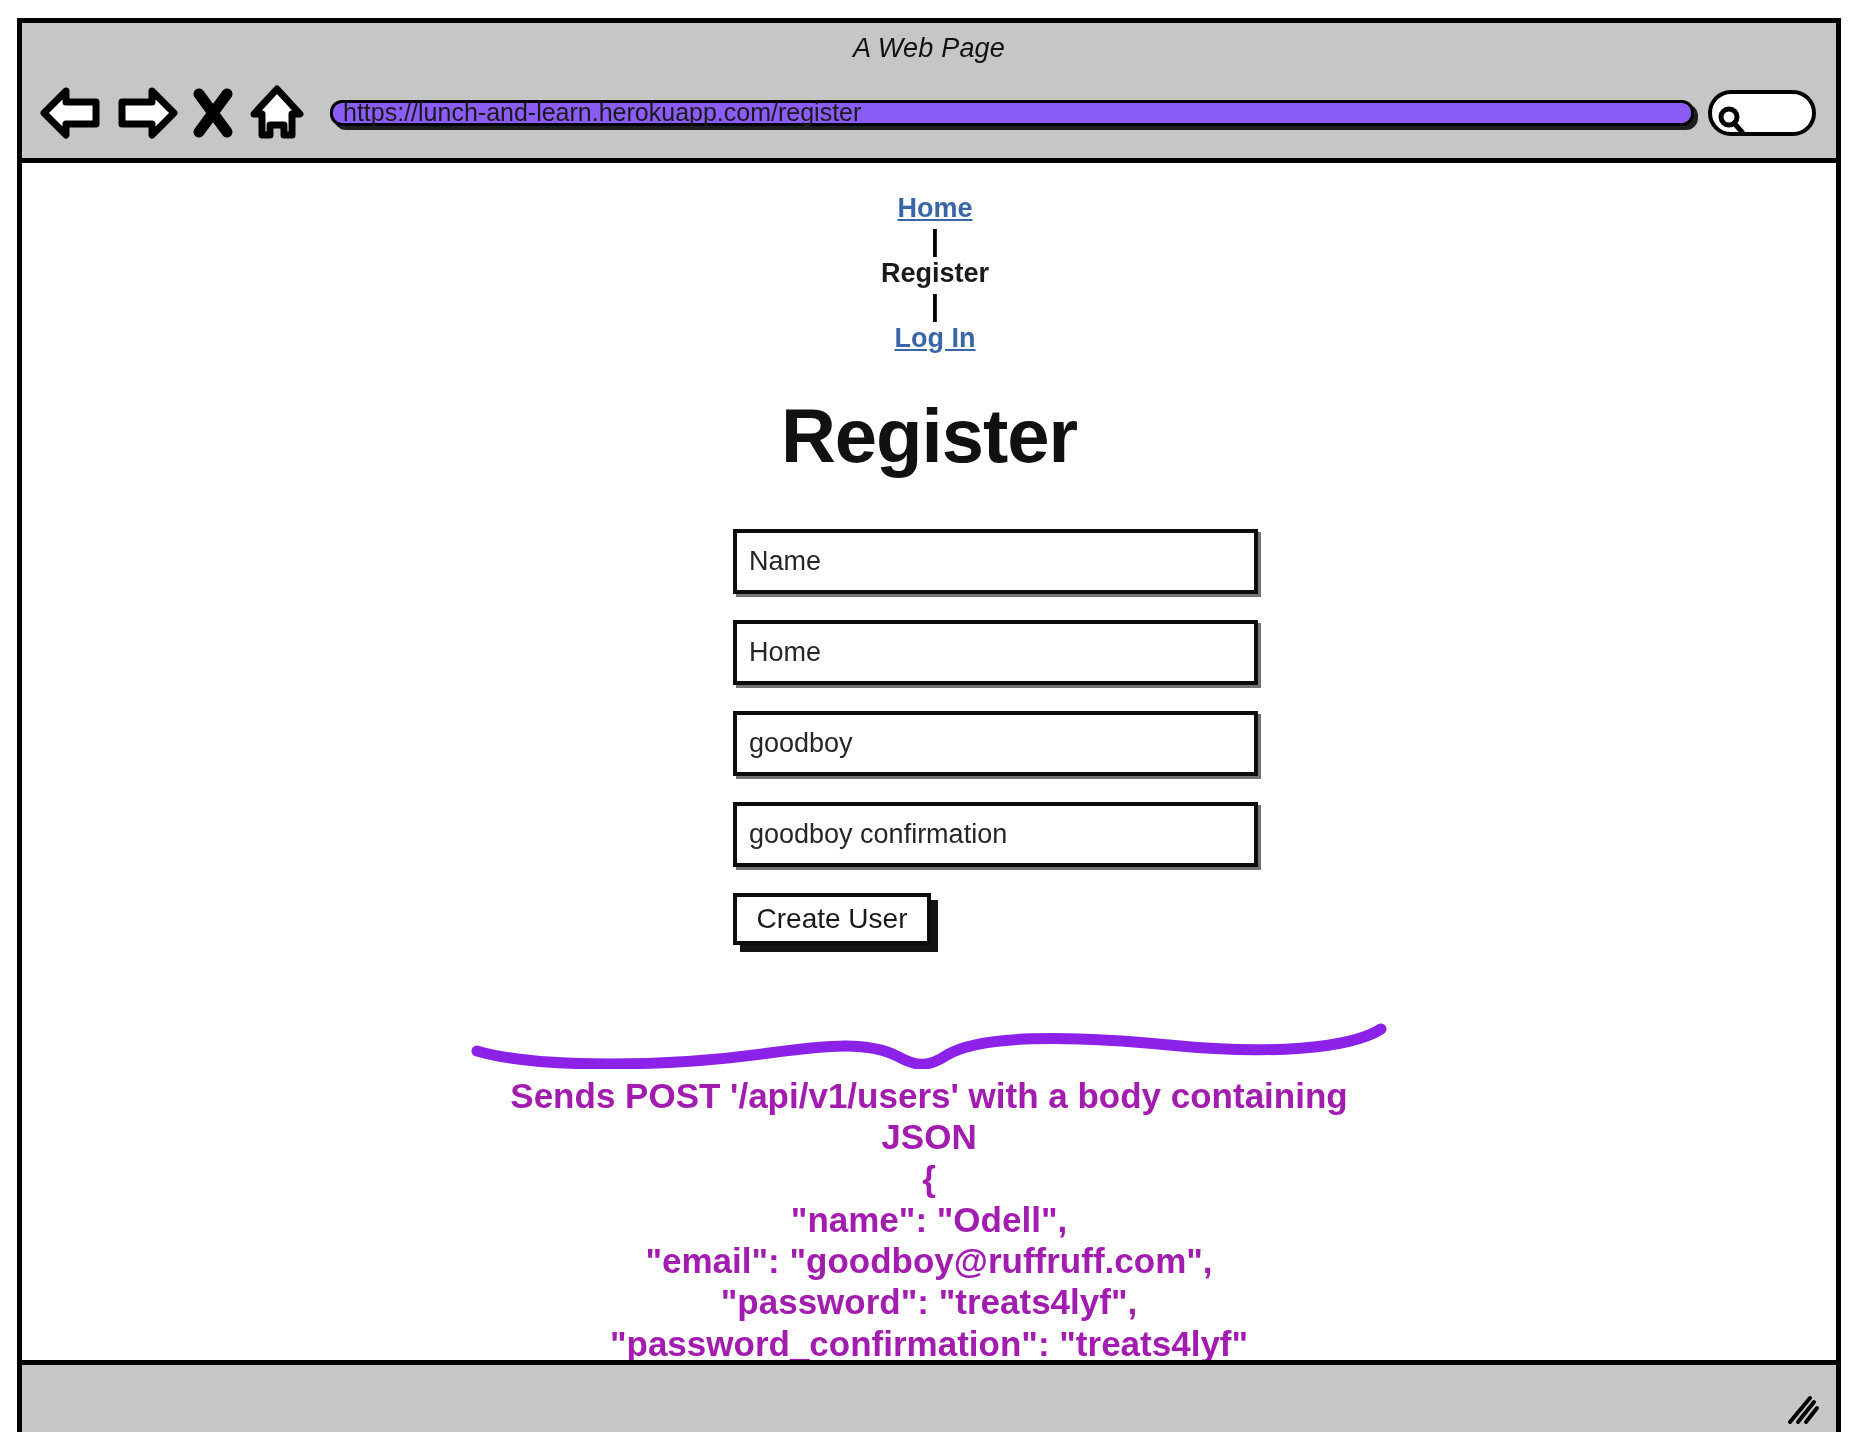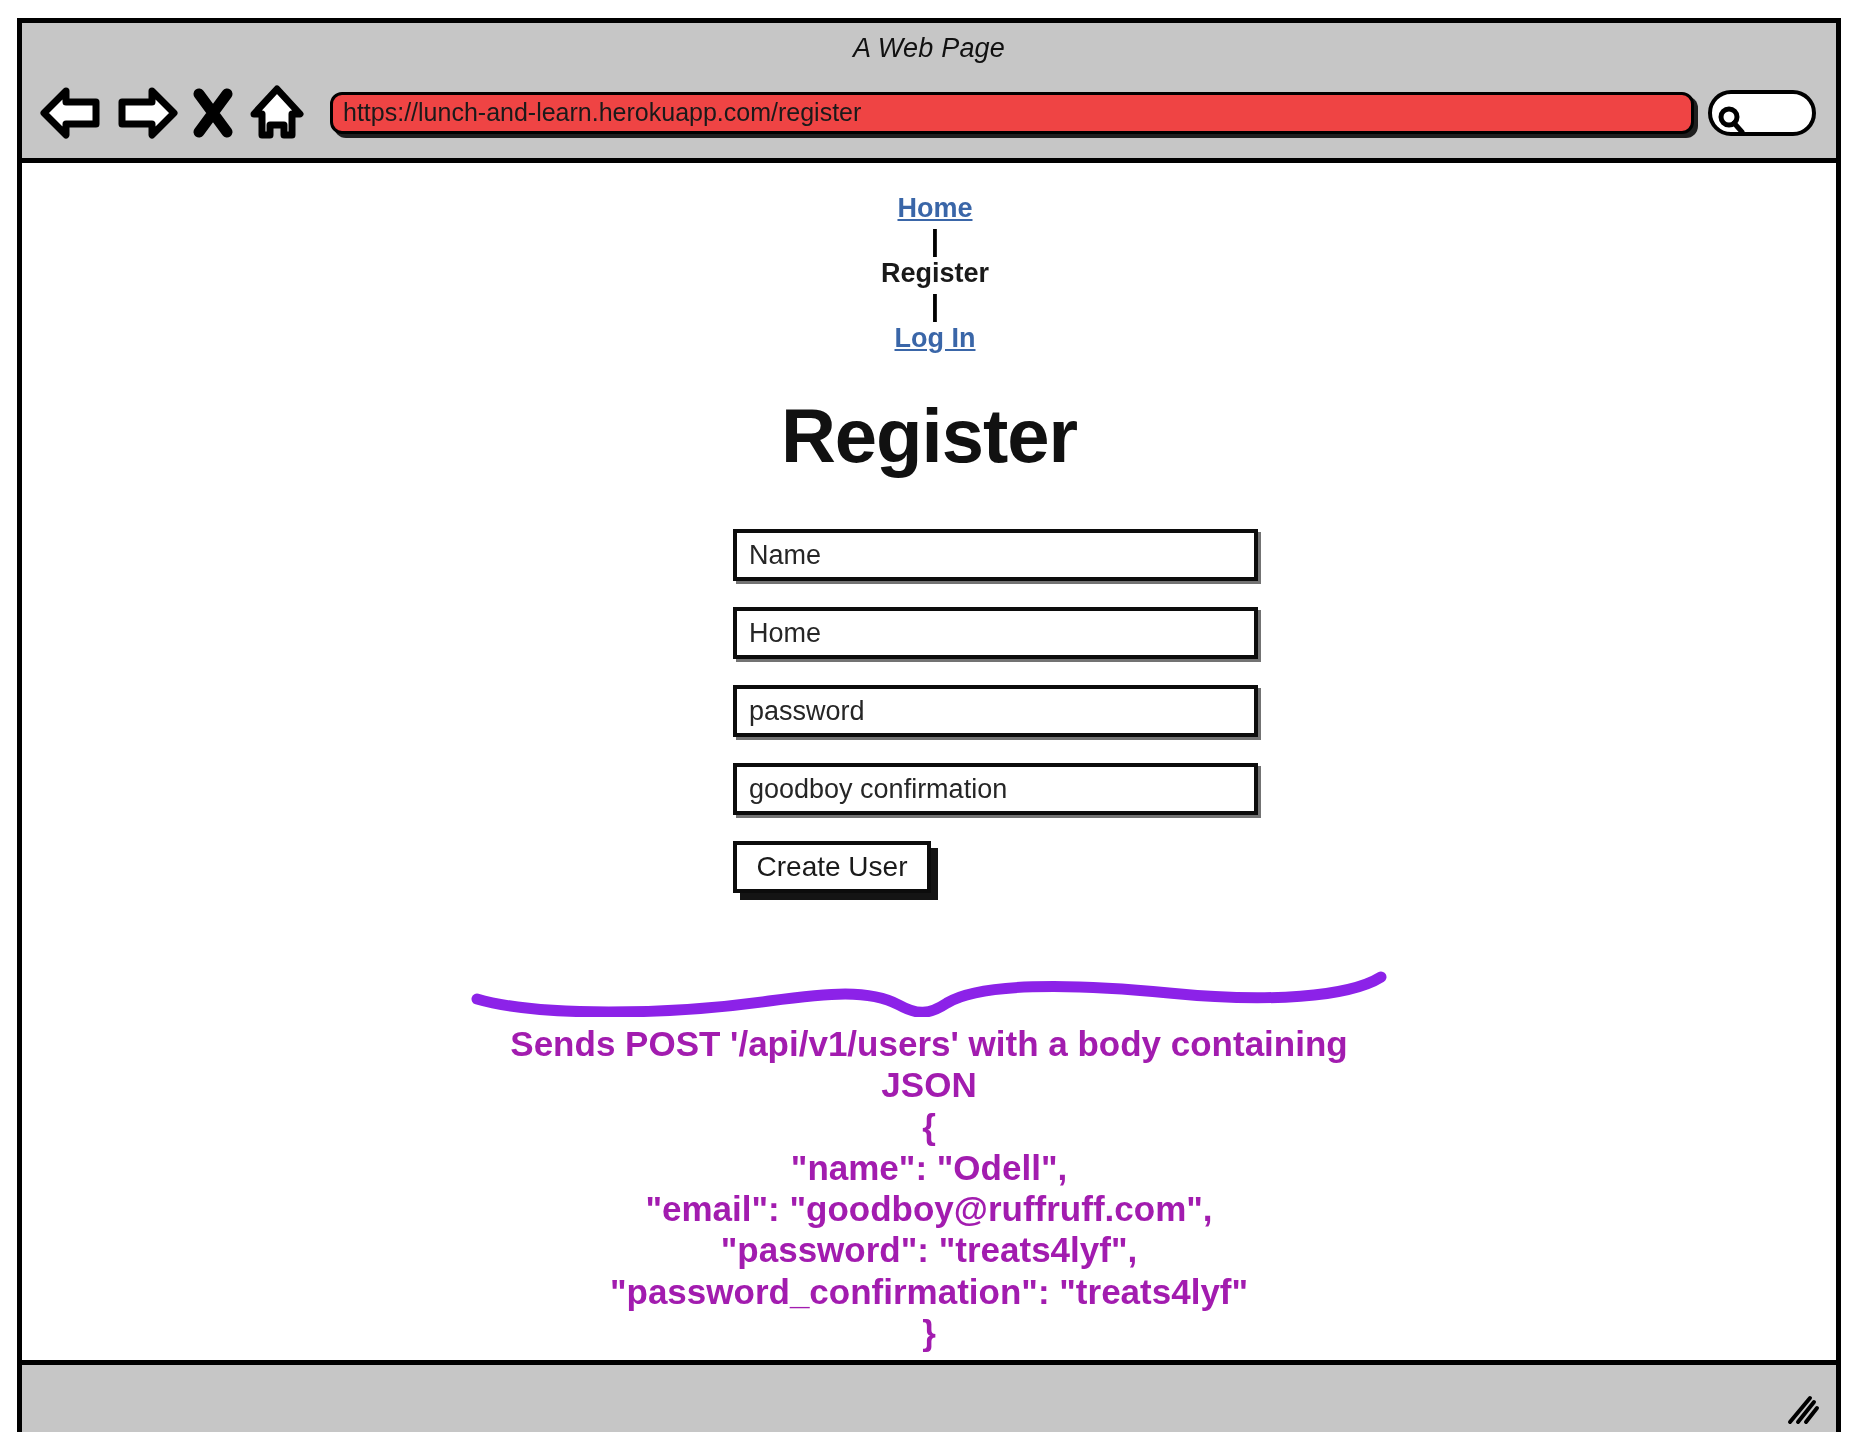--- a/index.html
+++ b/index.html
@@ -64,22 +64,22 @@
   }
   .nav-icon {
     display: block;
     line-height: 0;
   }
 
   .url-bar {
     flex: 1;
     margin-left: 24px;
     margin-right: 14px;
-    height: 42px;
-    background: #ef4444;
+    height: 26px;
+    background: #8b5cf6;
     border: 3px solid #000000;
     border-radius: 12px;
     box-shadow: 4px 4px 0 rgba(0,0,0,0.85);
     display: flex;
     align-items: center;
     box-sizing: border-box;
   }
   .url-text {
     font-size: 25px;
     color: #1a1a1a;
@@ -152,21 +152,21 @@
     letter-spacing: -1px;
     font-family: "Liberation Sans", sans-serif;
   }
 
   .form-area {
     margin-top: 50px;
     padding-left: 711px;
   }
   .field {
     width: 525px;
-    height: 52px;
+    height: 65px;
     background: #ffffff;
     border: 4px solid #0c0c0c;
     box-sizing: border-box;
     display: flex;
     align-items: center;
     margin-bottom: 26px;
     box-shadow: 3px 3px 0 rgba(0,0,0,0.55);
   }
   .field-text {
     font-size: 27px;
@@ -300,21 +300,21 @@
 
       <div class="field">
         <span class="field-text">Name</span>
       </div>
 
       <div class="field">
         <span class="field-text">Home</span>
       </div>
 
       <div class="field">
-        <span class="field-text">password</span>
+        <span class="field-text">goodboy</span>
       </div>
 
       <div class="field">
         <span class="field-text">goodboy confirmation</span>
       </div>
 
       <div class="submit-btn">
         <span class="submit-label">Create User</span>
       </div>
 

